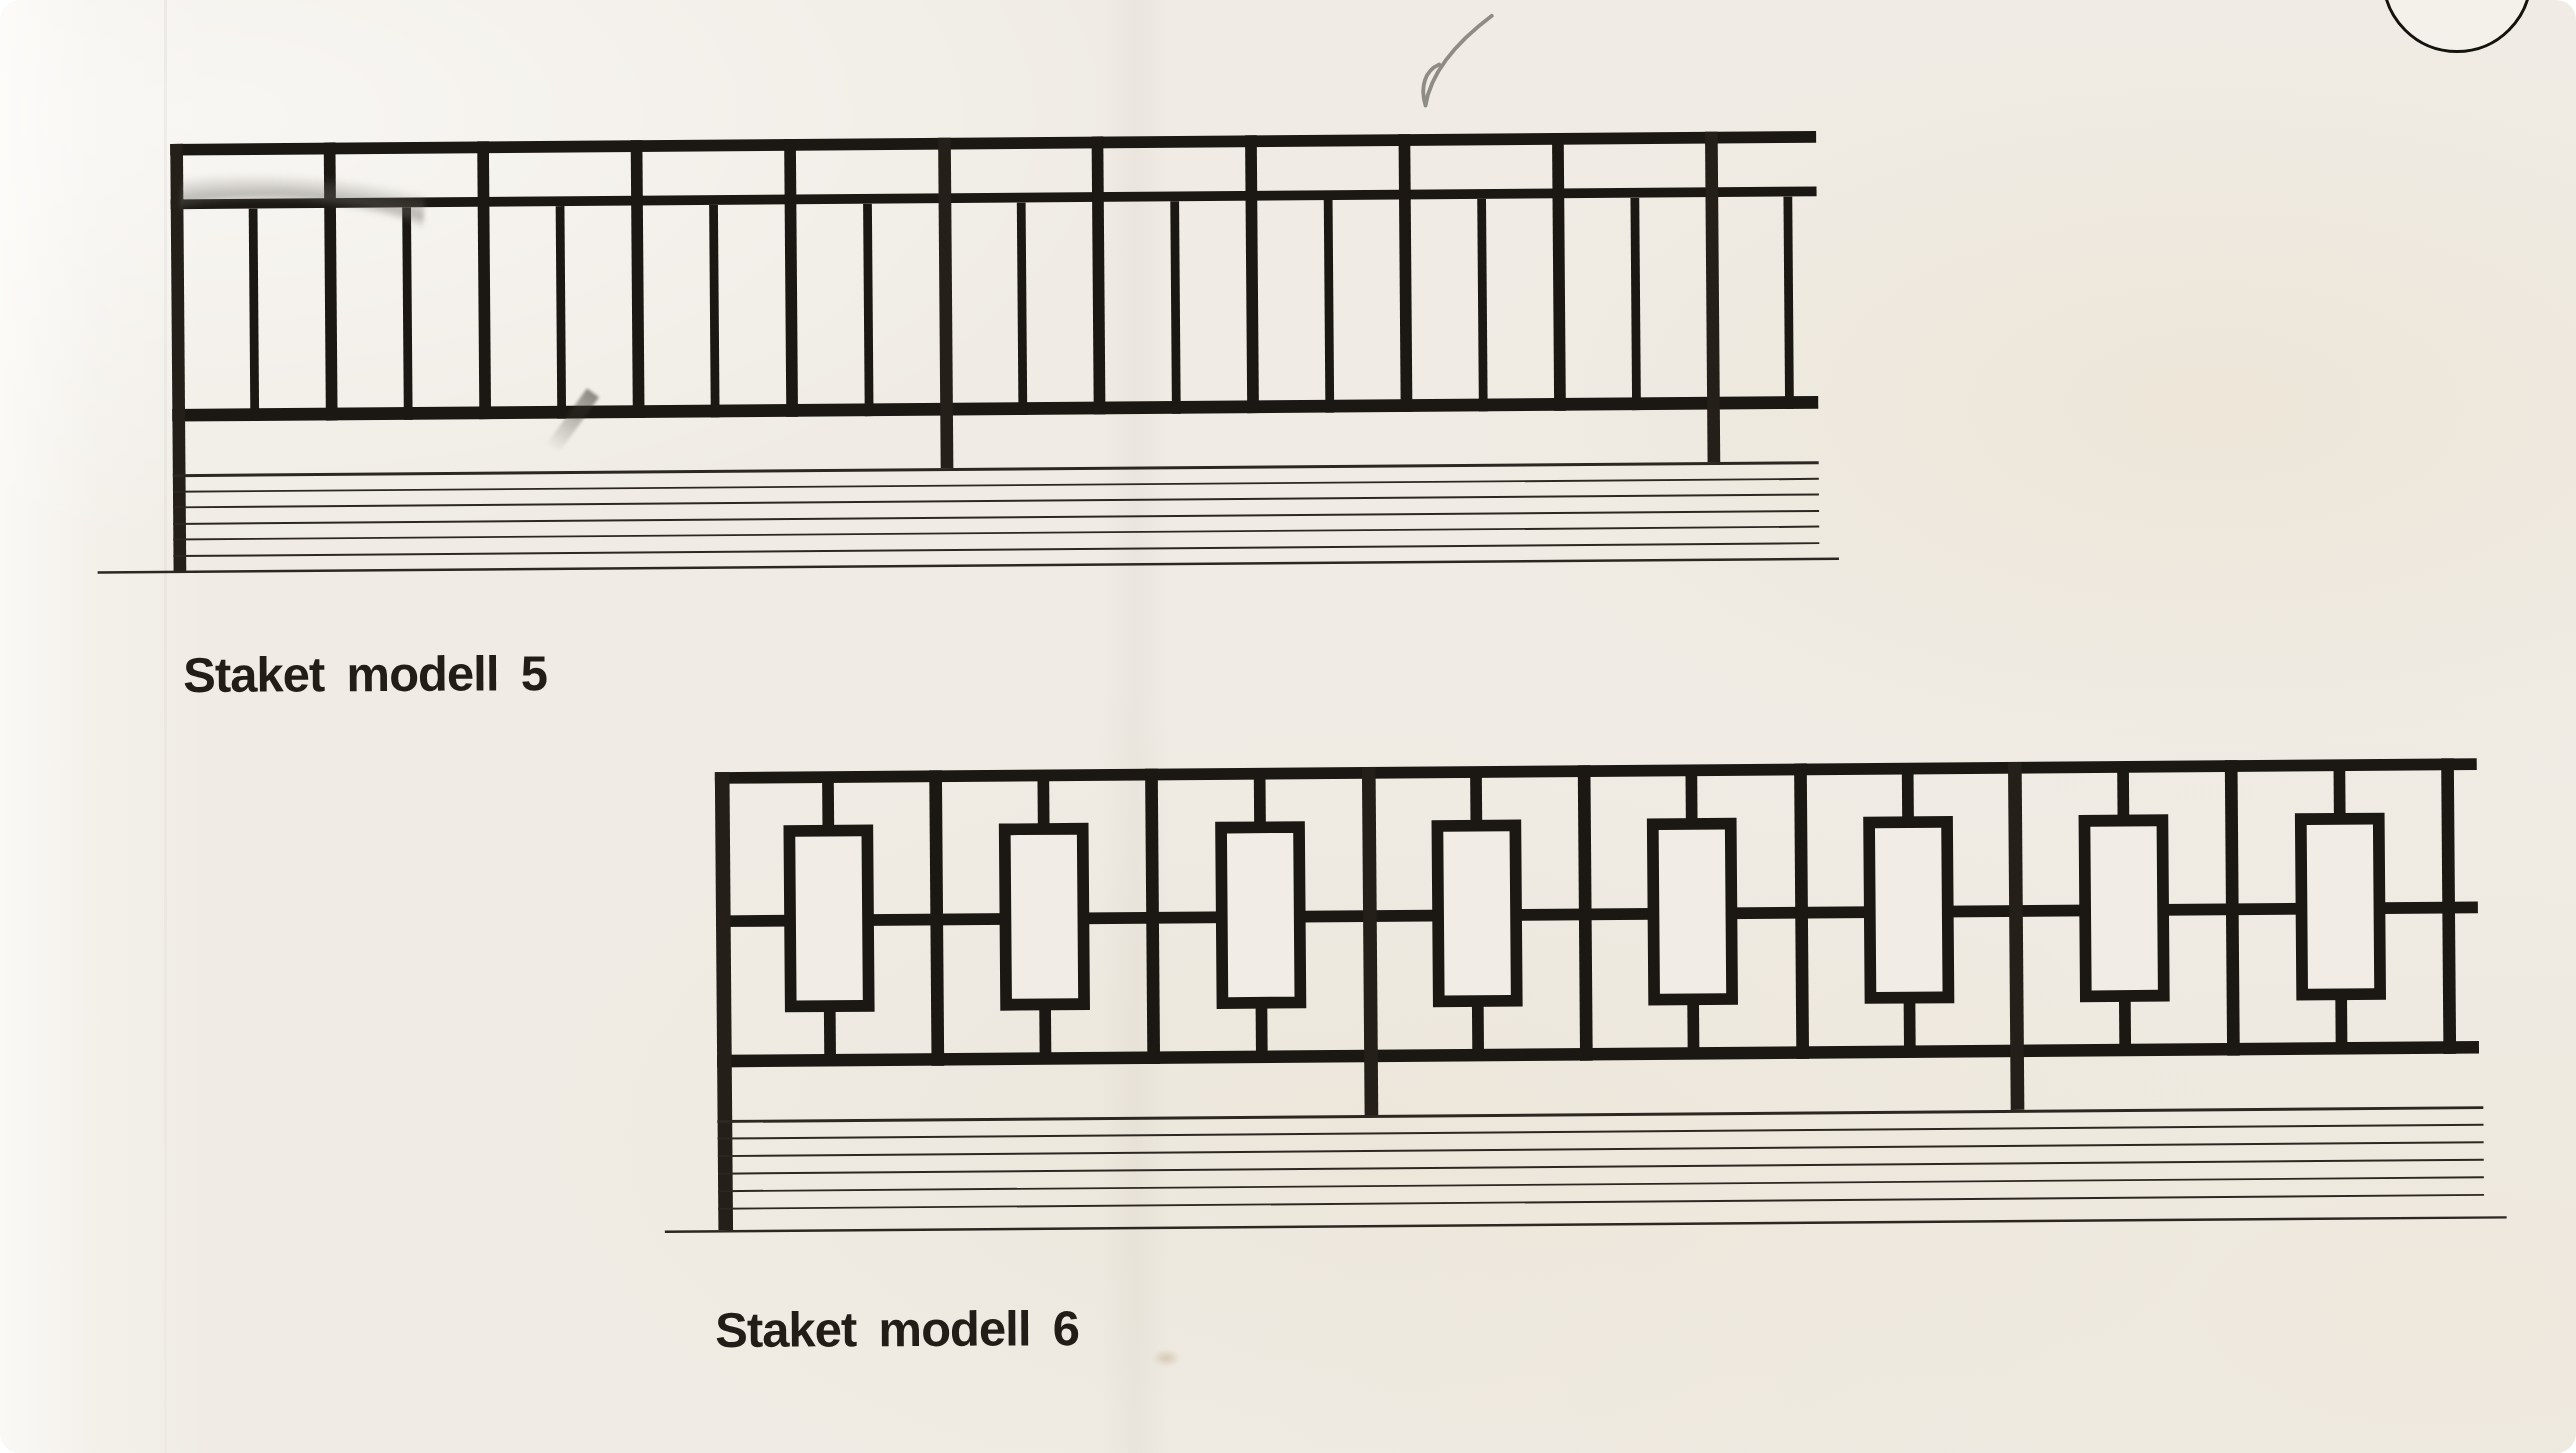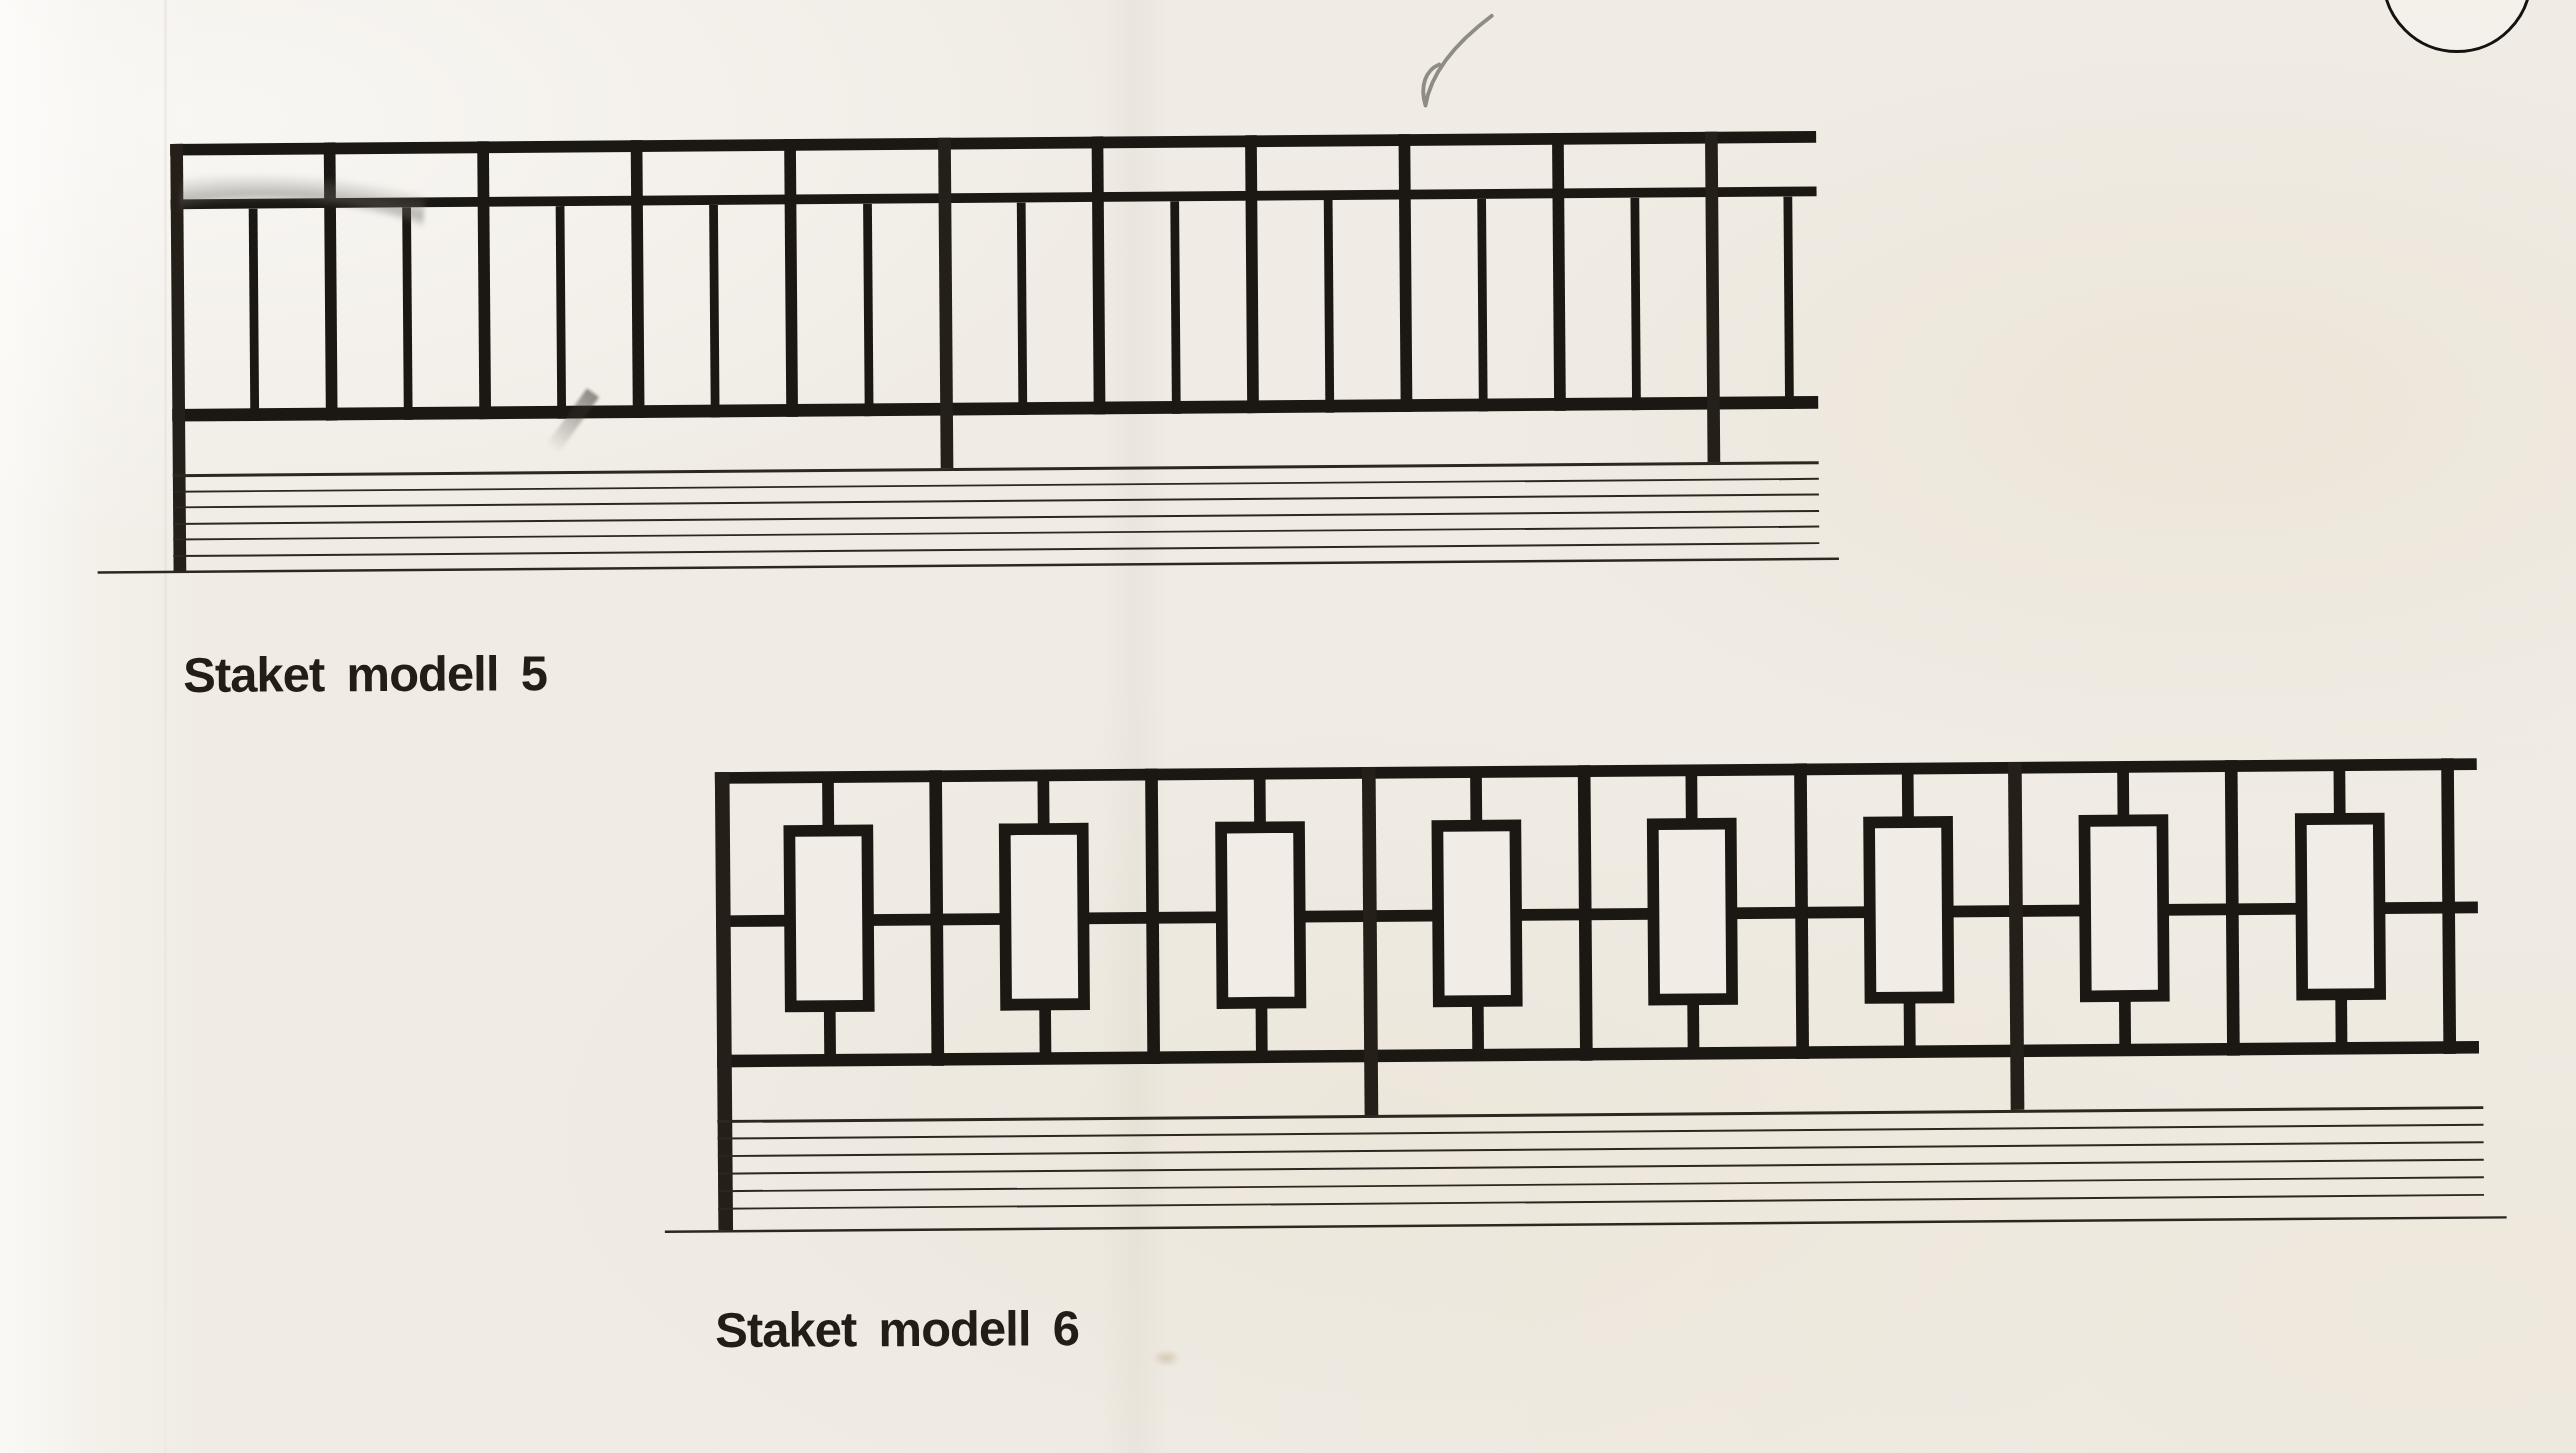--- a/index.html
+++ b/index.html
@@ -6,20 +6,21 @@
   body{width:2576px;height:1453px;overflow:hidden;font-family:"Liberation Sans",sans-serif;}
   .page{
     position:relative;width:2576px;height:1453px;overflow:hidden;
     background:
       radial-gradient(60% 50% at 8% 8%,  rgba(255,255,255,.55) 0%, rgba(255,255,255,0) 60%),
       radial-gradient(45% 40% at 86% 28%, rgba(216,192,140,.14) 0%, rgba(216,192,140,0) 70%),
       radial-gradient(50% 45% at 52% 78%, rgba(205,185,135,.10) 0%, rgba(205,185,135,0) 70%),
       radial-gradient(70% 60% at 95% 90%, rgba(222,204,160,.12) 0%, rgba(222,204,160,0) 70%),
       linear-gradient(90deg, rgba(252,251,248,.85) 0%, rgba(252,251,248,.25) 4%, rgba(252,251,248,0) 8%),
       #f0ece5;
+    border-radius: 20px;
   }
   
   .seam{position:absolute;top:0;left:1101px;width:68px;height:1453px;
     background:linear-gradient(90deg,rgba(120,110,95,0) 0%,rgba(120,110,95,.05) 50%,rgba(120,110,95,0) 100%);}
   .edge-line{position:absolute;top:0;left:164px;width:2.9px;height:100%;
     background:linear-gradient(rgba(150,140,125,.10),rgba(150,140,125,.03));}
   .fig{position:absolute;}
   .fig svg{display:block;transform:rotate(-.45deg);transform-origin:0 50%;}
   .caption{
     position:absolute;font-weight:700;font-size:49px;line-height:1;

